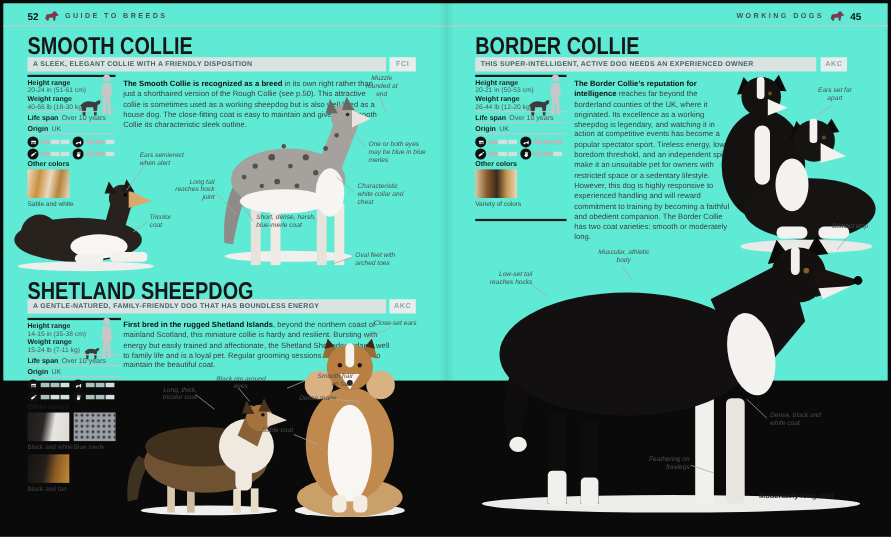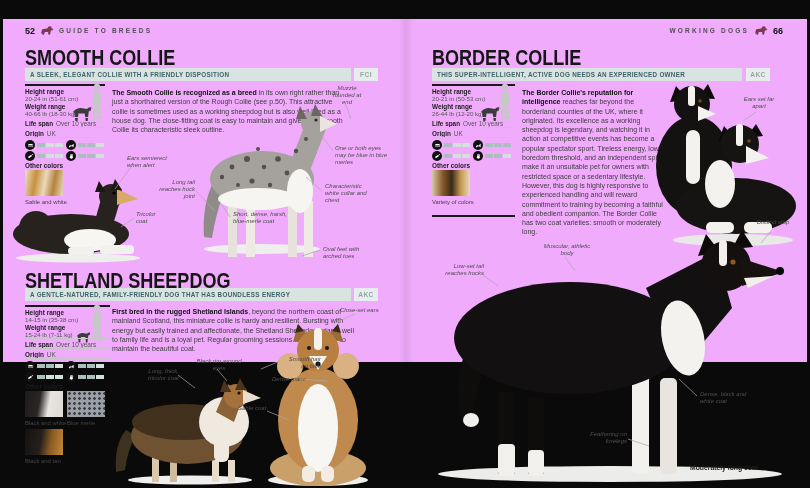--- a/index.html
+++ b/index.html
@@ -1,18 +1,18 @@
 <!DOCTYPE html>
 <html><head>
 <meta charset="utf-8">
 <style>
   html,body{margin:0;padding:0;}
   body{width:810px;height:488px;background:#0a0a0a;position:relative;overflow:hidden;
        font-family:"Liberation Sans", sans-serif;}
-  .spread{position:absolute;left:3px;top:19px;width:804px;height:343px;background:#f0abfc;}
+  .spread{position:absolute;left:3px;top:3px;width:804px;height:343px;background:#5eead4;}
   .fold{position:absolute;left:396px;top:0;width:14px;height:474px;
         background:linear-gradient(90deg,rgba(0,0,0,0) 0%,rgba(0,0,0,.07) 50%,rgba(0,0,0,0) 100%);}
   .hdr-rule{position:absolute;left:0;top:20px;width:804px;border-top:1px solid #c9c9c9;}
   .pg-hdr{position:absolute;top:6px;display:flex;align-items:center;gap:5px;}
   .pnum{font-size:9px;font-weight:bold;color:#111;}
   .ph{font-size:6.5px;font-weight:bold;letter-spacing:2.2px;color:#4f4f4f;}
   .breed-title{position:absolute;font-size:22px;font-weight:700;color:#161616;
        transform:scaleX(.82);transform-origin:left top;letter-spacing:0;white-space:nowrap;}
   .tagbar{position:absolute;height:13px;background:#d9e3e2;display:flex;align-items:center;padding:0 5px;box-sizing:border-box;}
   .tagbar span{font-size:6.3px;font-weight:bold;letter-spacing:.3px;color:#3f6366;}
@@ -55,21 +55,21 @@
     <svg width="14" height="11" viewBox="0 0 14 11">
         <path d="M1 8.5 L2.2 4.2 L7 3.6 L9 1.2 L11.2 1.6 L11.8 3.4 L13.2 4 L12.8 5.3 L10.9 5.6 L10 9.8 H8.6 L8 6.9 L4.8 7.1 L4 9.8 H2.6 L2.2 8.5 Z" fill="#7d3a4e"></path>
       </svg>
     <span class="ph">GUIDE TO BREEDS</span>
   </div>
   <div class="pg-hdr" style="right:24px;">
     <span class="ph">WORKING DOGS</span>
     <svg width="14" height="11" viewBox="0 0 14 11">
         <path d="M1 8.5 L2.2 4.2 L7 3.6 L9 1.2 L11.2 1.6 L11.8 3.4 L13.2 4 L12.8 5.3 L10.9 5.6 L10 9.8 H8.6 L8 6.9 L4.8 7.1 L4 9.8 H2.6 L2.2 8.5 Z" fill="#7d3a4e"></path>
       </svg>
-    <span class="pnum">66</span>
+    <span class="pnum">45</span>
   </div>
   <div class="hdr-rule"></div>
   <div class="fold"></div>
 
   <div class="breed-title" style="left:22px;top:26px;">SMOOTH COLLIE</div>
   <div class="tagbar" style="left:22px;top:49px;width:326px;">
       <span>A SLEEK, ELEGANT COLLIE WITH A FRIENDLY DISPOSITION</span>
     </div>
   <div class="badge" style="left:351px;top:49px;">
       <span>FCI</span>

